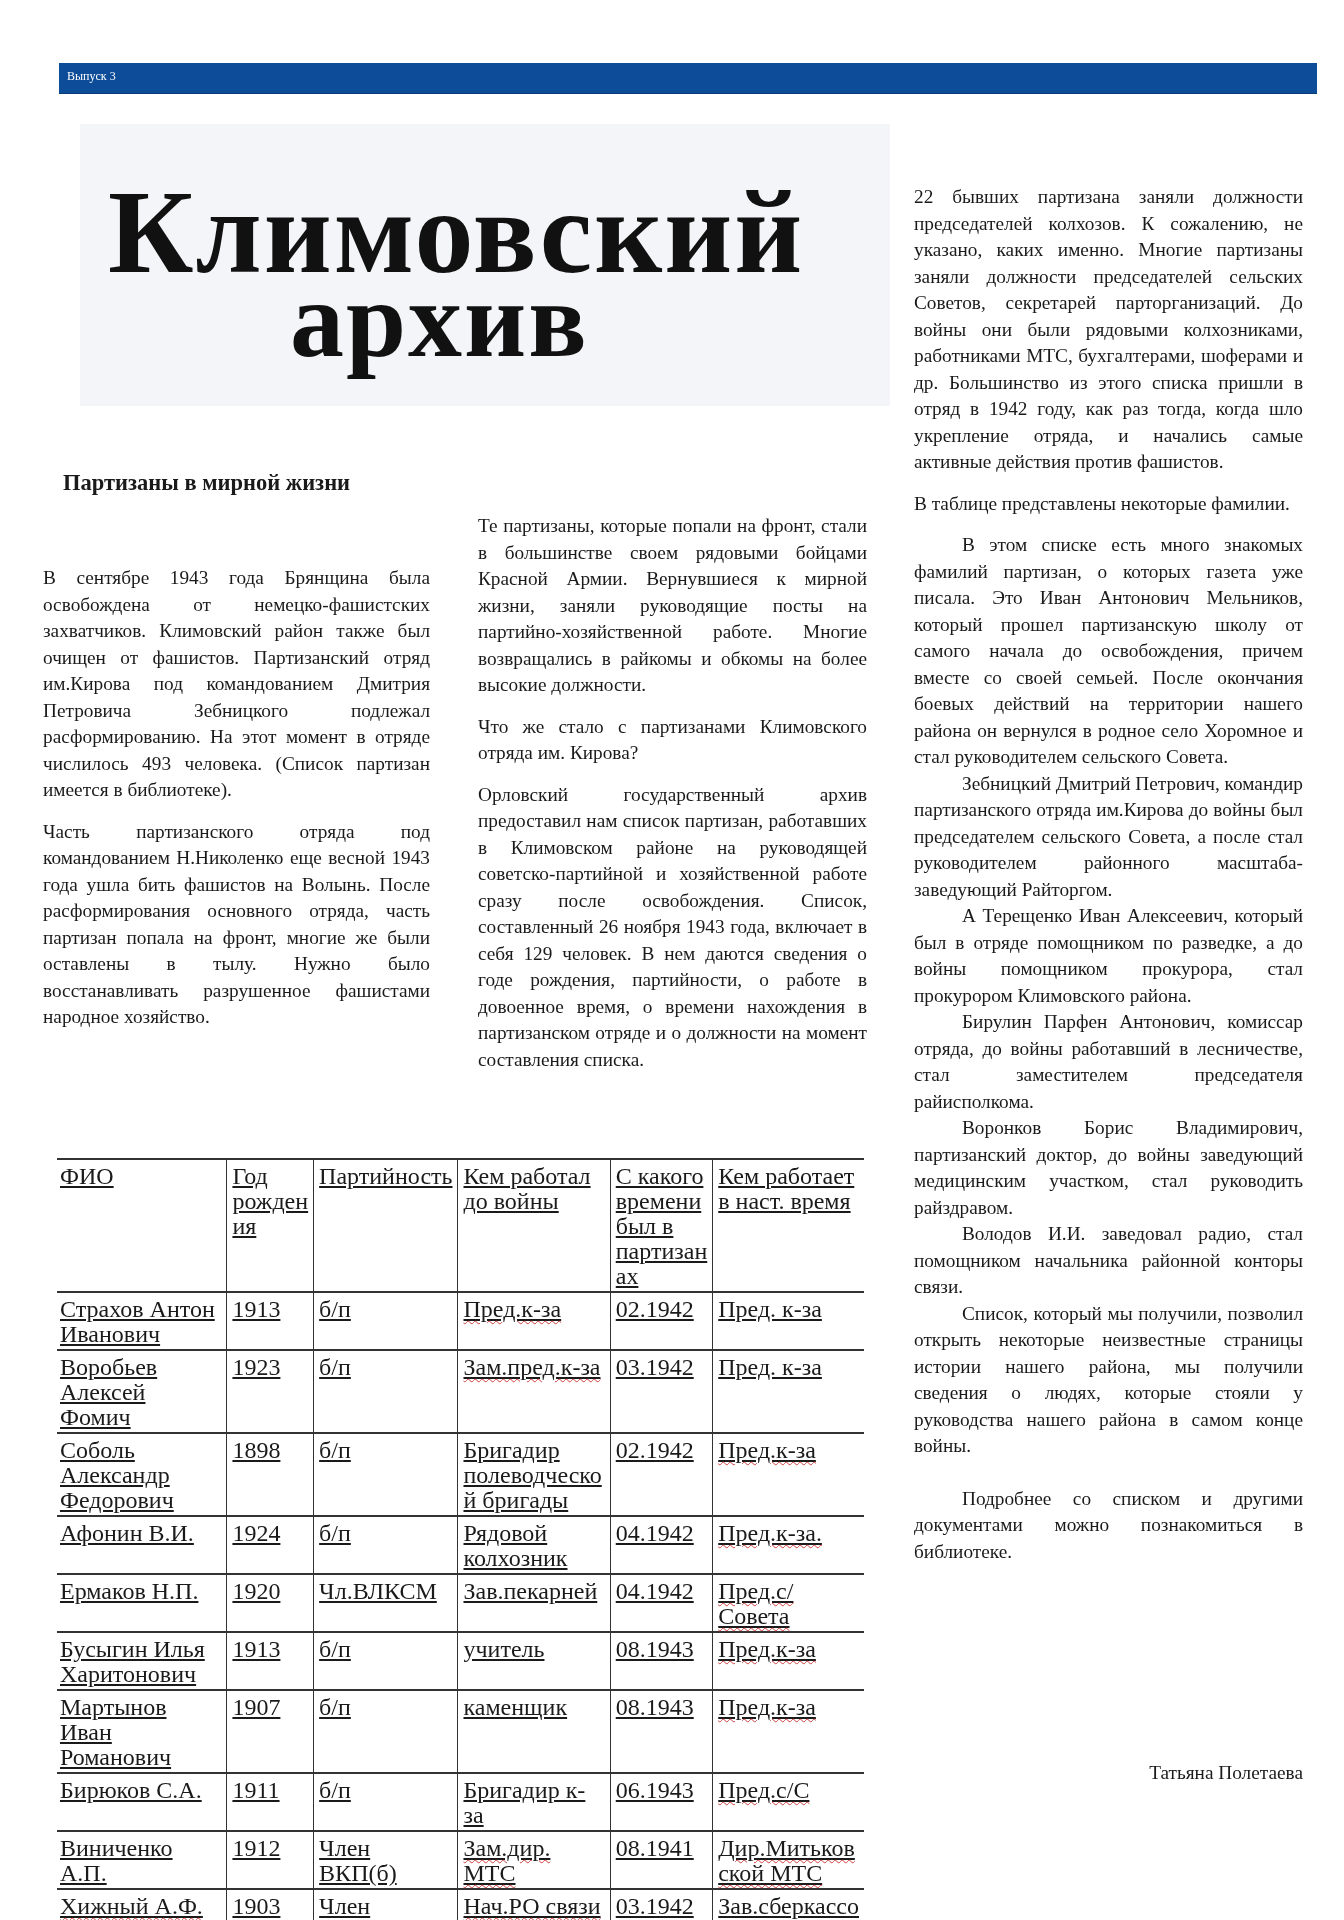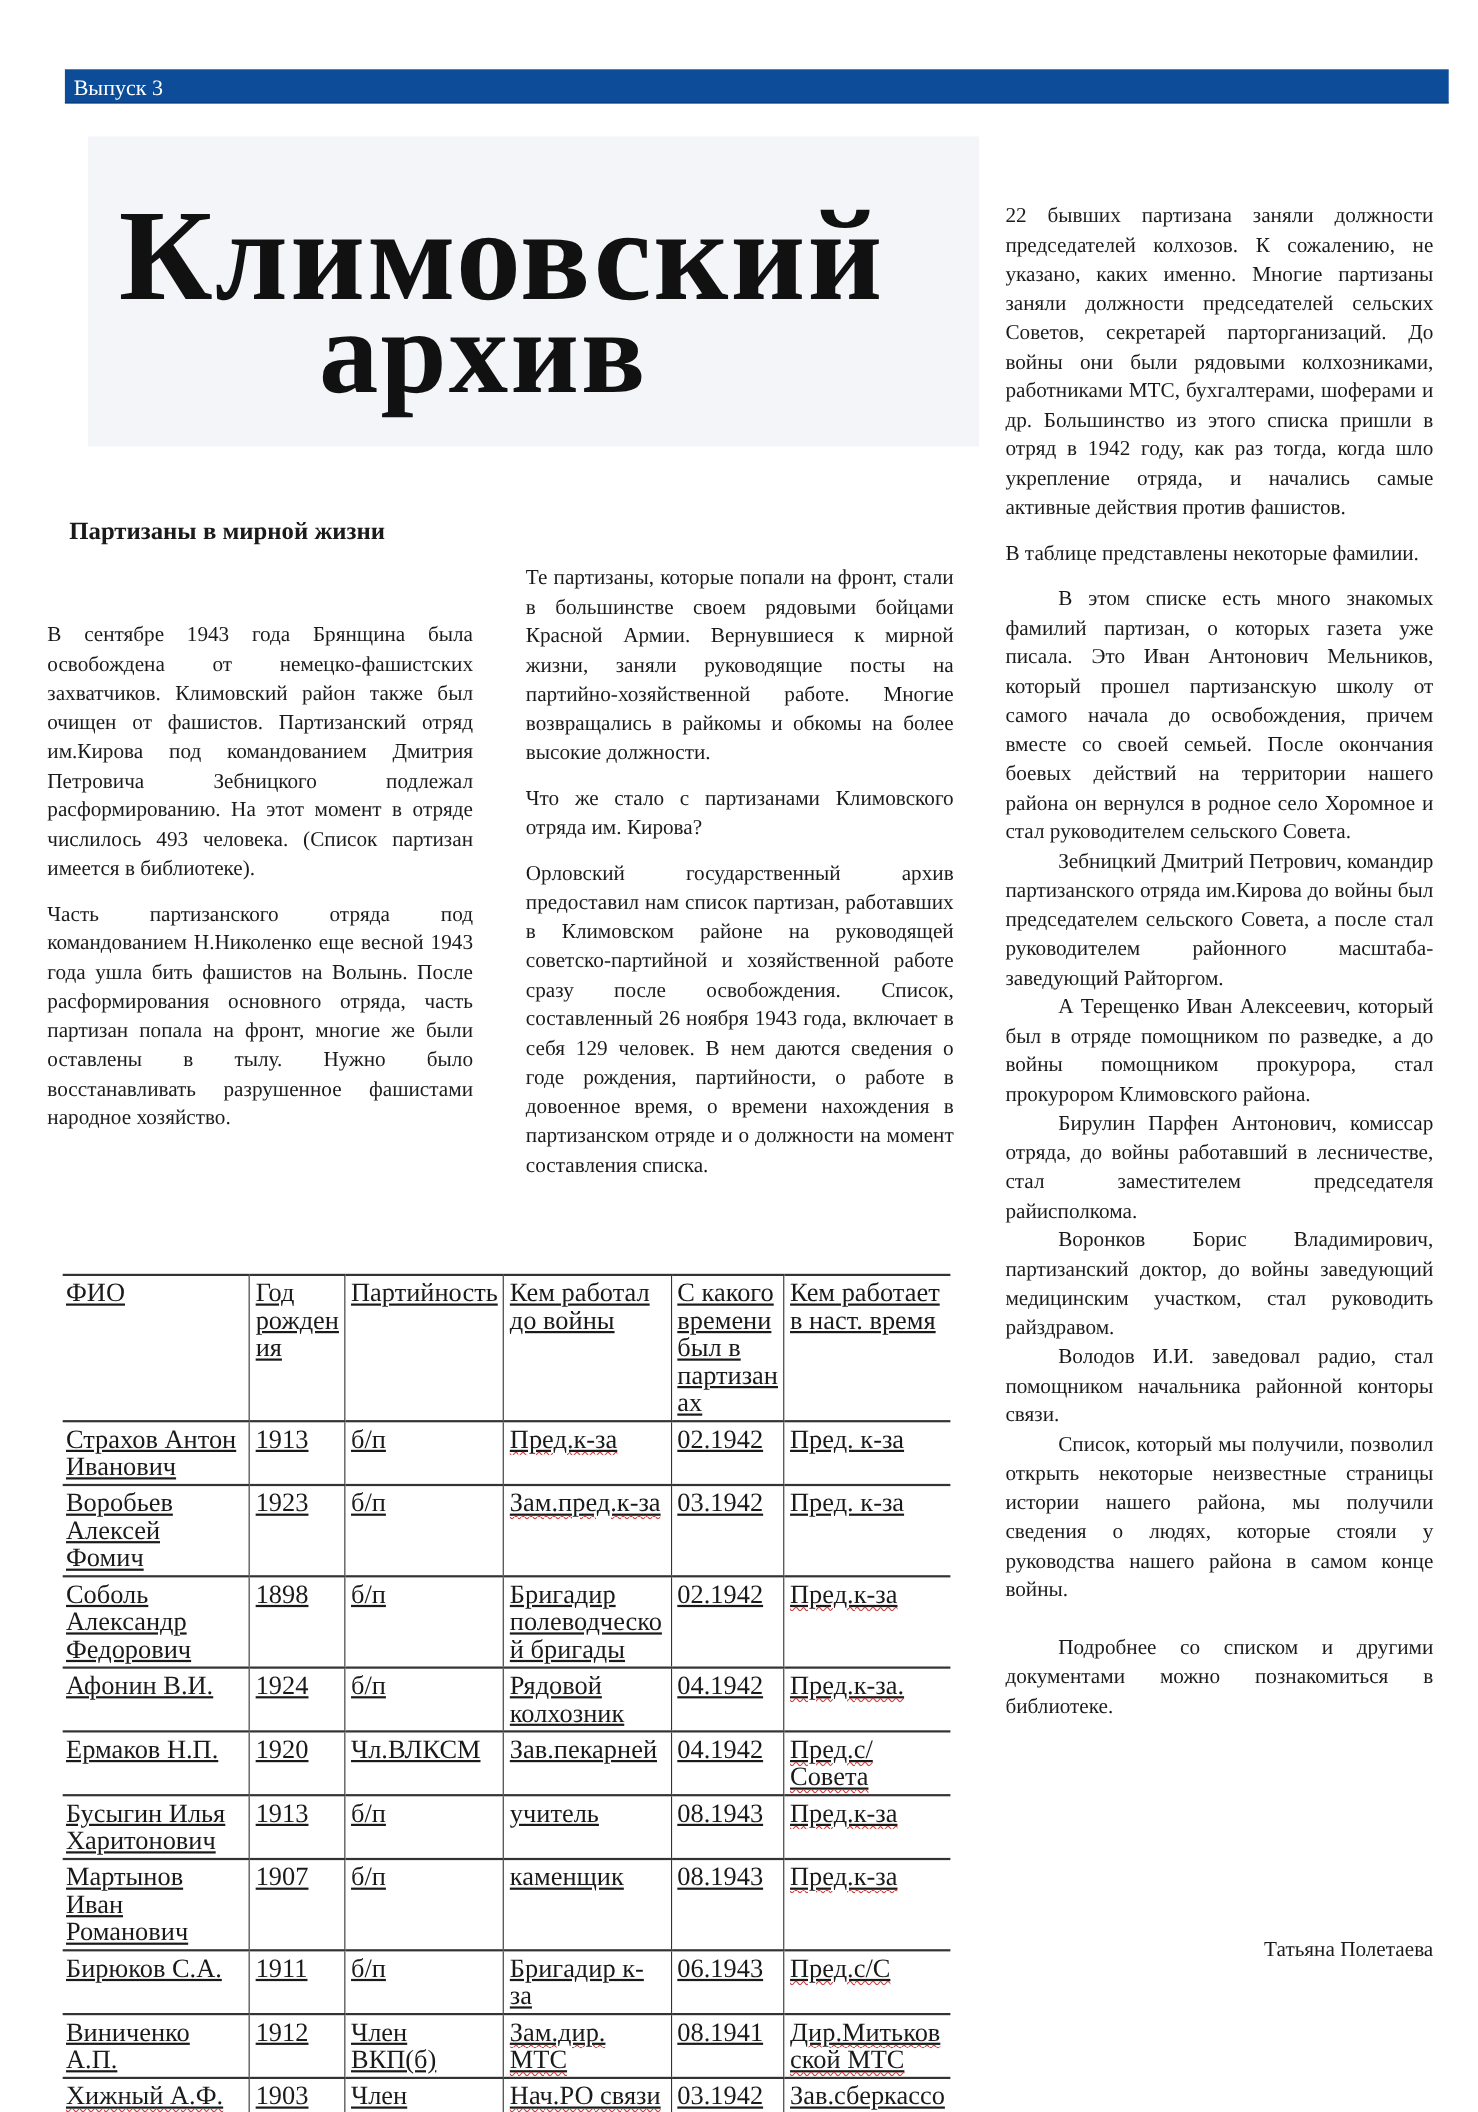--- a/index.html
+++ b/index.html
@@ -6,21 +6,21 @@
   body {
     width: 1344px; height: 1920px; position: relative; overflow: hidden;
     background: #ffffff; color: #1a1a1a;
     font-family: "Liberation Serif", "DejaVu Serif", serif;
   }
   .topbar {
     position: absolute; left: 59px; top: 63px; width: 1258px; height: 30px;
     background: #0c4c99; border-bottom: 1px solid #083a75;
   }
   .topbar span {
-    position: absolute; left: 8px; top: 6px; color: #ffffff; font-size: 20px;
+    position: absolute; left: 8px; top: 6px; color: #ffffff; font-size: 12px;
   }
   .logo {
     position: absolute; left: 80px; top: 124px; width: 810px; height: 282px;
     background: #f4f5f9;
   }
   .logo svg { width: 100%; height: 100%; display: block; }
   .headline {
     position: absolute; left: 63px; top: 470px; font-size: 22.5px; font-weight: bold;
   }
   .col {

